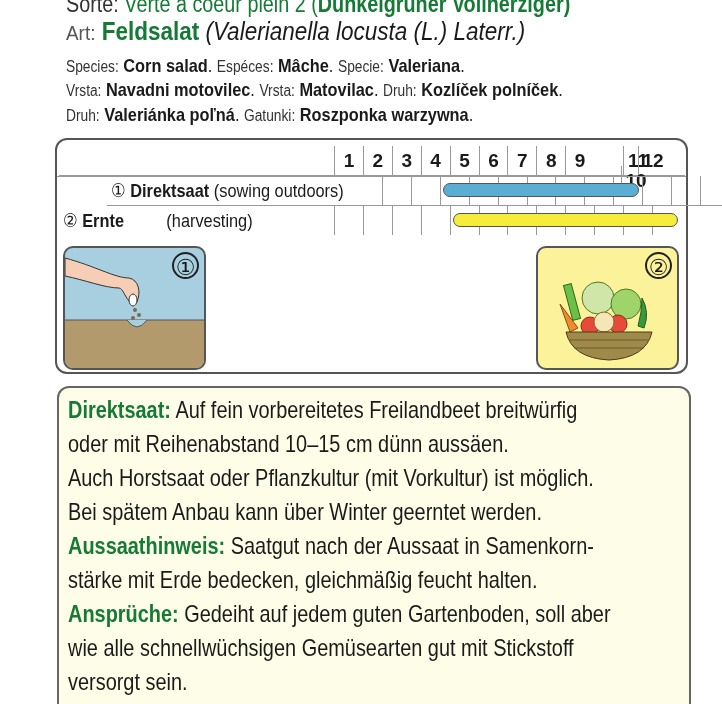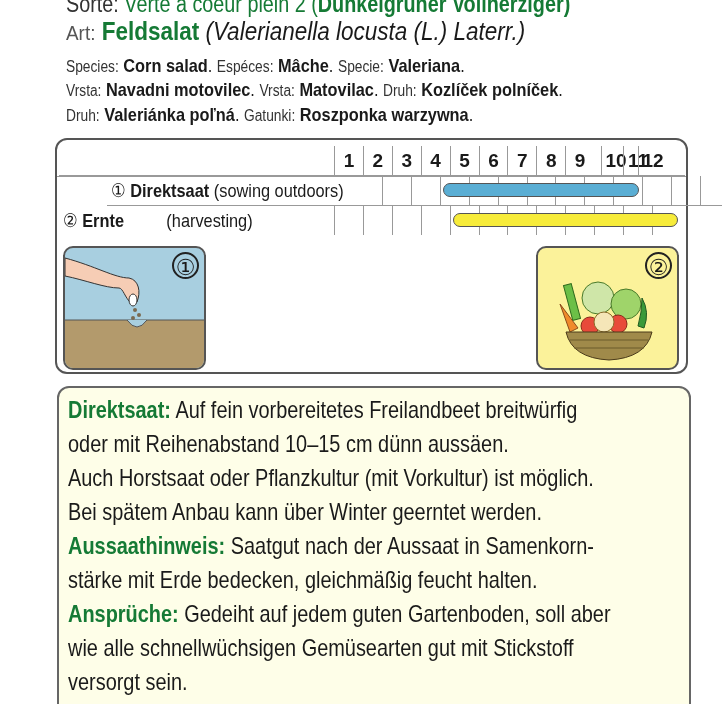--- a/index.html
+++ b/index.html
@@ -85,21 +85,21 @@
     <div class="grid-row" style="top:0;" id="month-row">
         <div class="cell" style="left: 275px;">1</div>
         <div class="cell" style="left: 303.9px;">2</div>
         <div class="cell" style="left: 332.8px;">3</div>
         <div class="cell" style="left: 361.7px;">4</div>
         <div class="cell" style="left: 390.6px;">5</div>
         <div class="cell" style="left: 419.5px;">6</div>
         <div class="cell" style="left: 448.4px;">7</div>
         <div class="cell" style="left: 477.3px;">8</div>
         <div class="cell" style="left: 506.2px;">9</div>
-        <div class="cell" style="left: 542px;">10</div>
+        <div class="cell" style="left: 562px; margin-top: 20px;">10</div>
         <div class="cell" style="left: 564px;">11</div>
         <div class="cell" style="left: 579px;">12</div>
       </div>
     <div class="grid-row" style="top:30px;margin-left:48px;" id="row-0">
       <div class="row-label">
         <span>①</span>
         <b>Direktsaat</b>
         <span>(sowing outdoors)</span>
       </div>
     <div class="cell" style="left: 275px;"></div>

